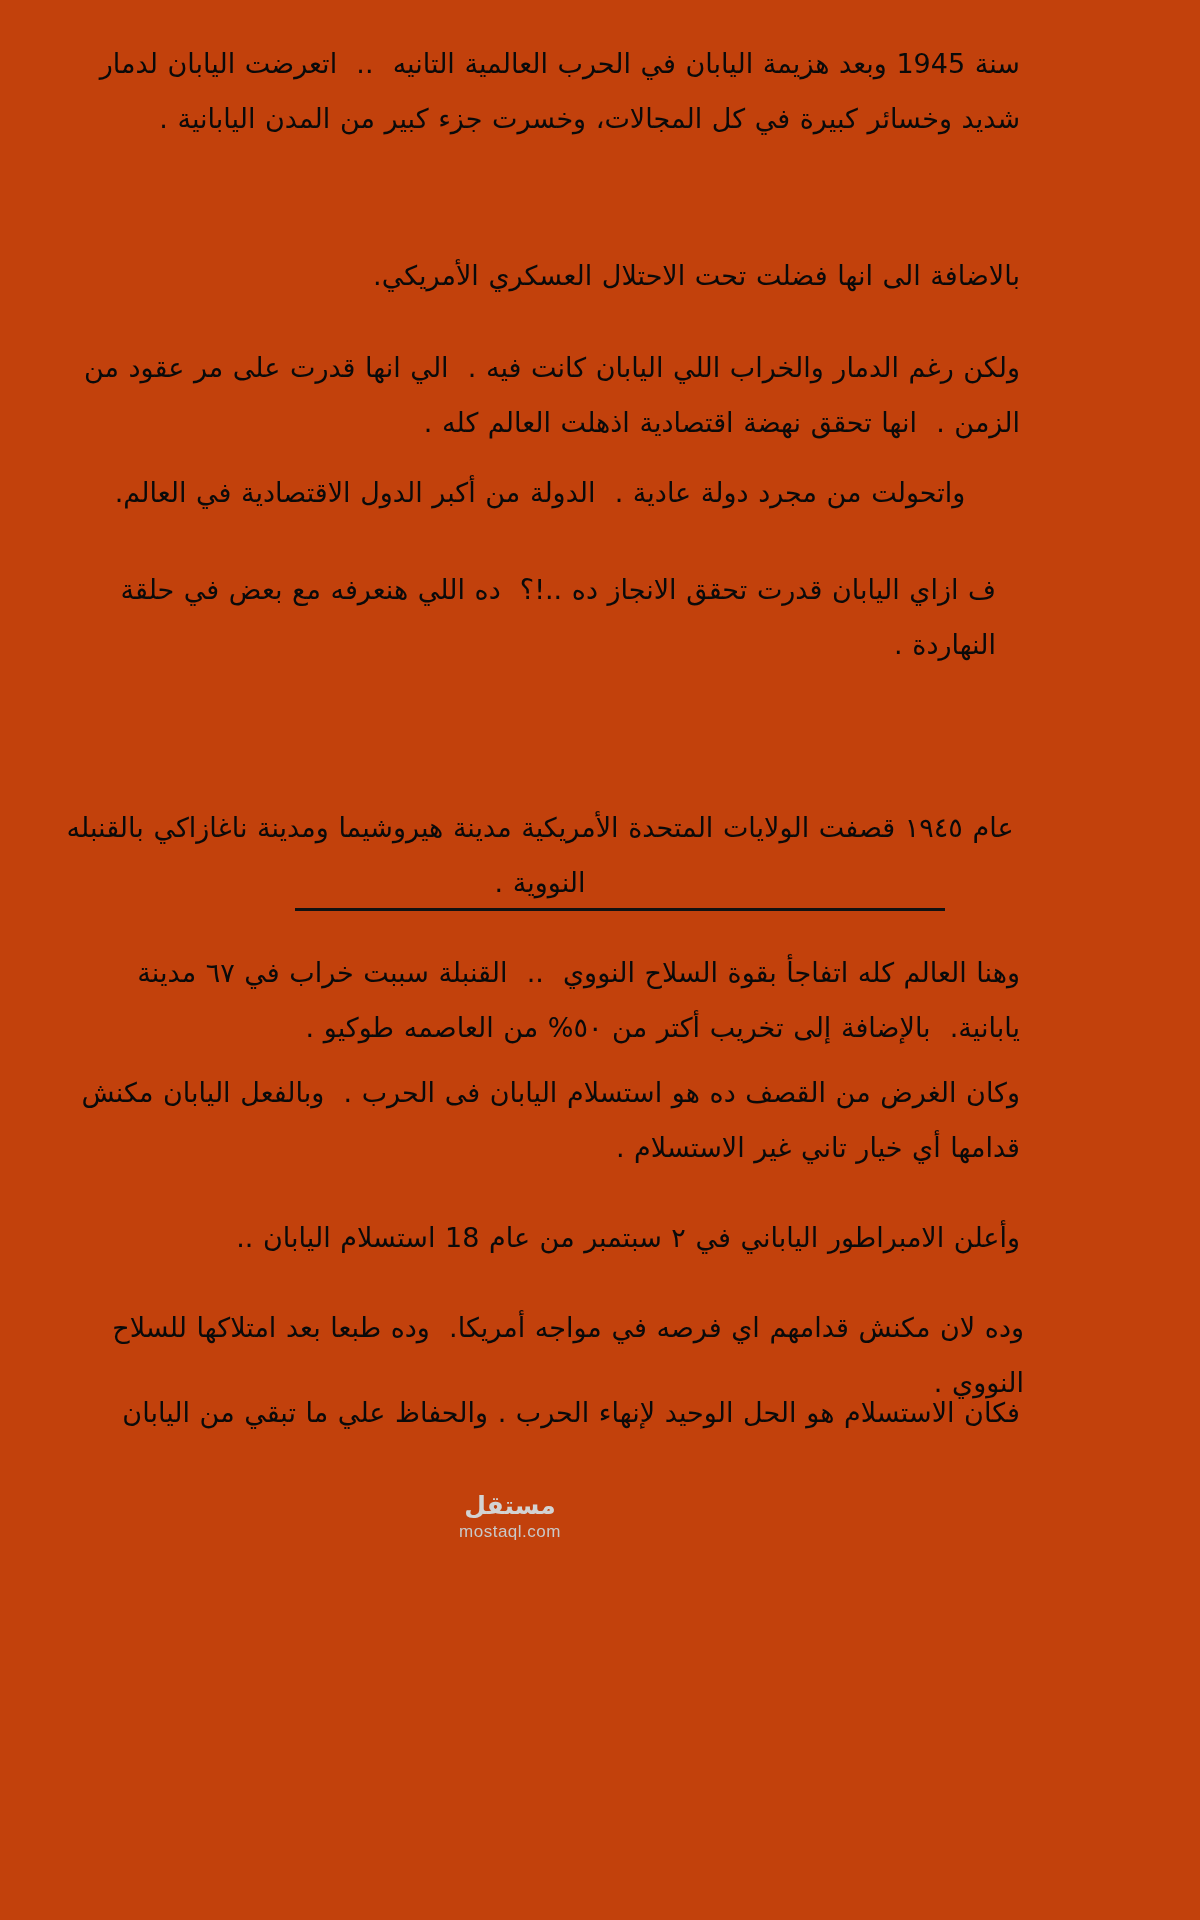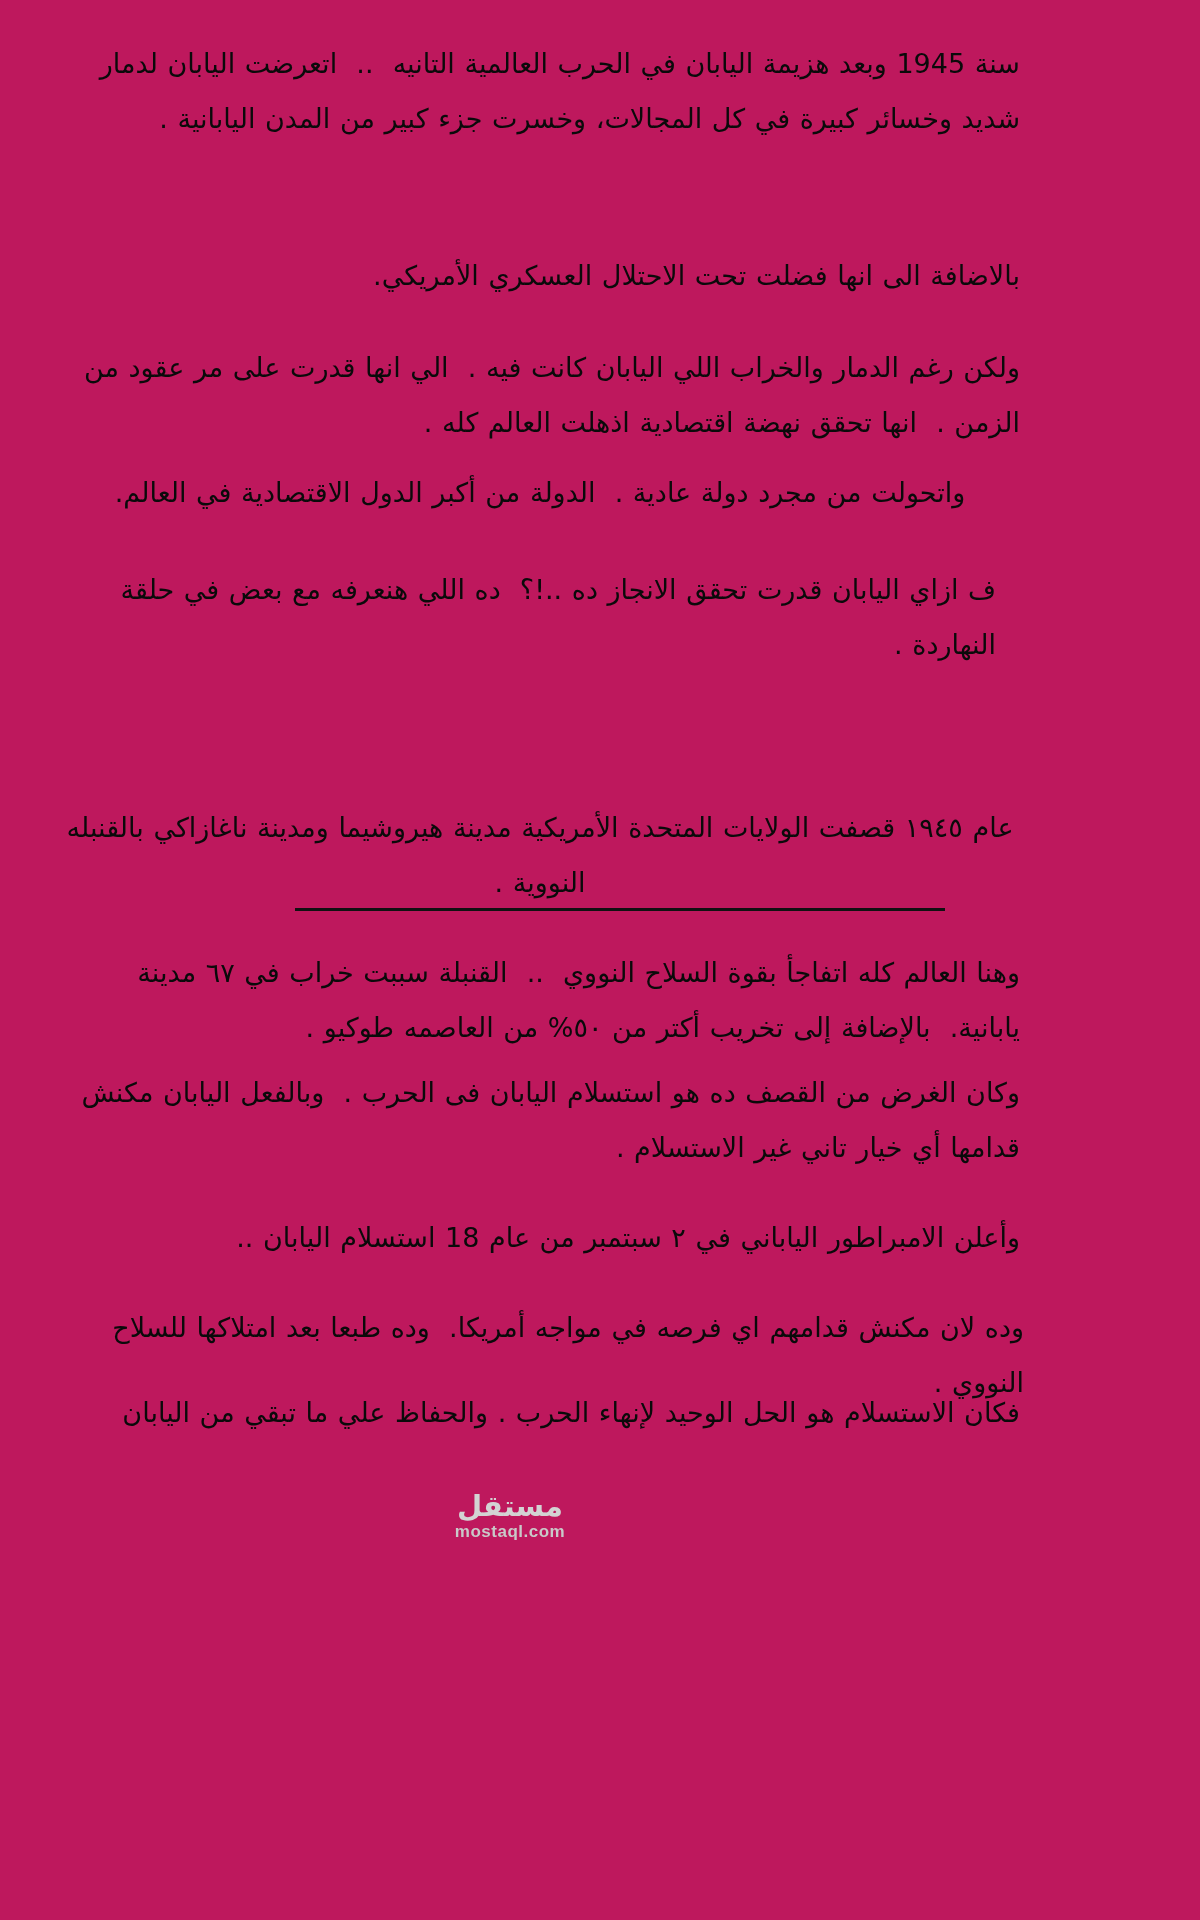--- a/index.html
+++ b/index.html
@@ -15,21 +15,21 @@
     overflow: hidden;
     font-family: "DejaVu Sans", "Liberation Sans", sans-serif;
   }
 
   #page {
     position: absolute;
     top: 0;
     left: 0;
     width: 1200px;
     height: 1920px;
-    background: #be185d;
+    background: #c2410c;
   }
 
   
   .doc-column {
     position: absolute;
     top: 0;
     left: 0;
     width: 960px;
     padding: 0;
     box-sizing: border-box;
@@ -87,33 +87,33 @@
     width: 180px;
     text-align: center;
     opacity: 1;
     pointer-events: none;
     user-select: none;
   }
   .watermark .wm-ar {
     display: block;
     direction: rtl;
     color: #d3d3d3;
-    font-size: 29px;
+    font-size: 25px;
     line-height: 32px;
     font-weight: 700;
     font-family: "DejaVu Sans", "Liberation Sans", sans-serif;
     letter-spacing: 0px;
   }
   .watermark .wm-latin {
     display: block;
     direction: ltr;
     color: #c9c9c9;
     font-size: 17px;
     line-height: 20px;
-    font-weight: 700;
+    font-weight: 400;
     font-family: "Liberation Sans", sans-serif;
     letter-spacing: 0.5px;
   }
 </style>
 </head>
 <body>
 
 <div id="page">
 
   <div class="doc-column">

